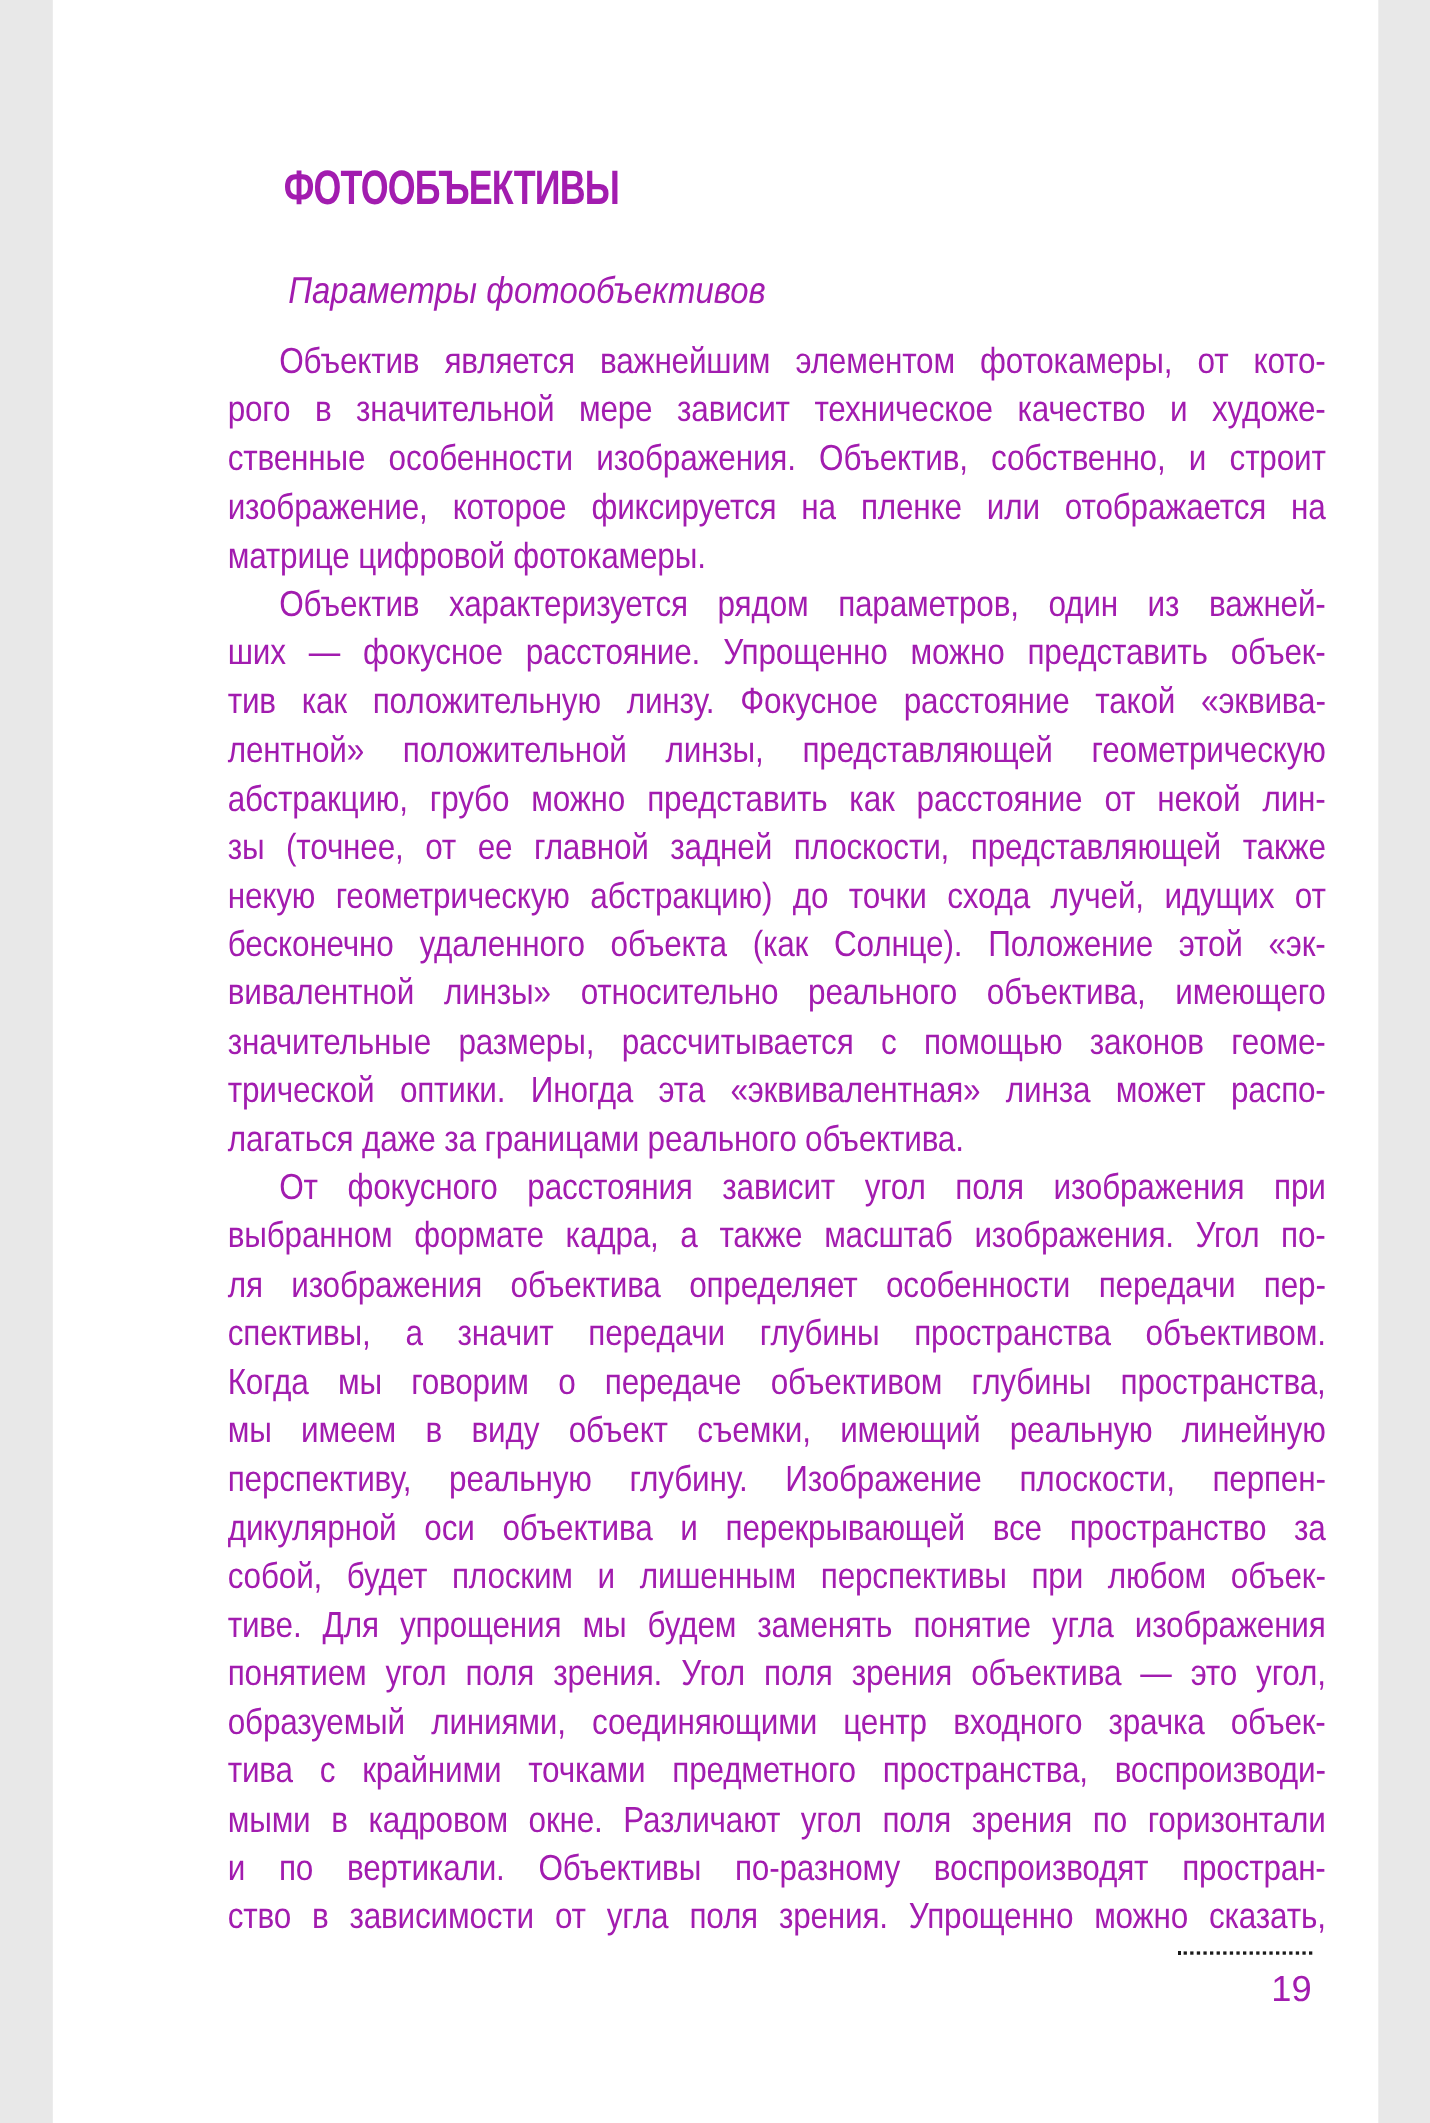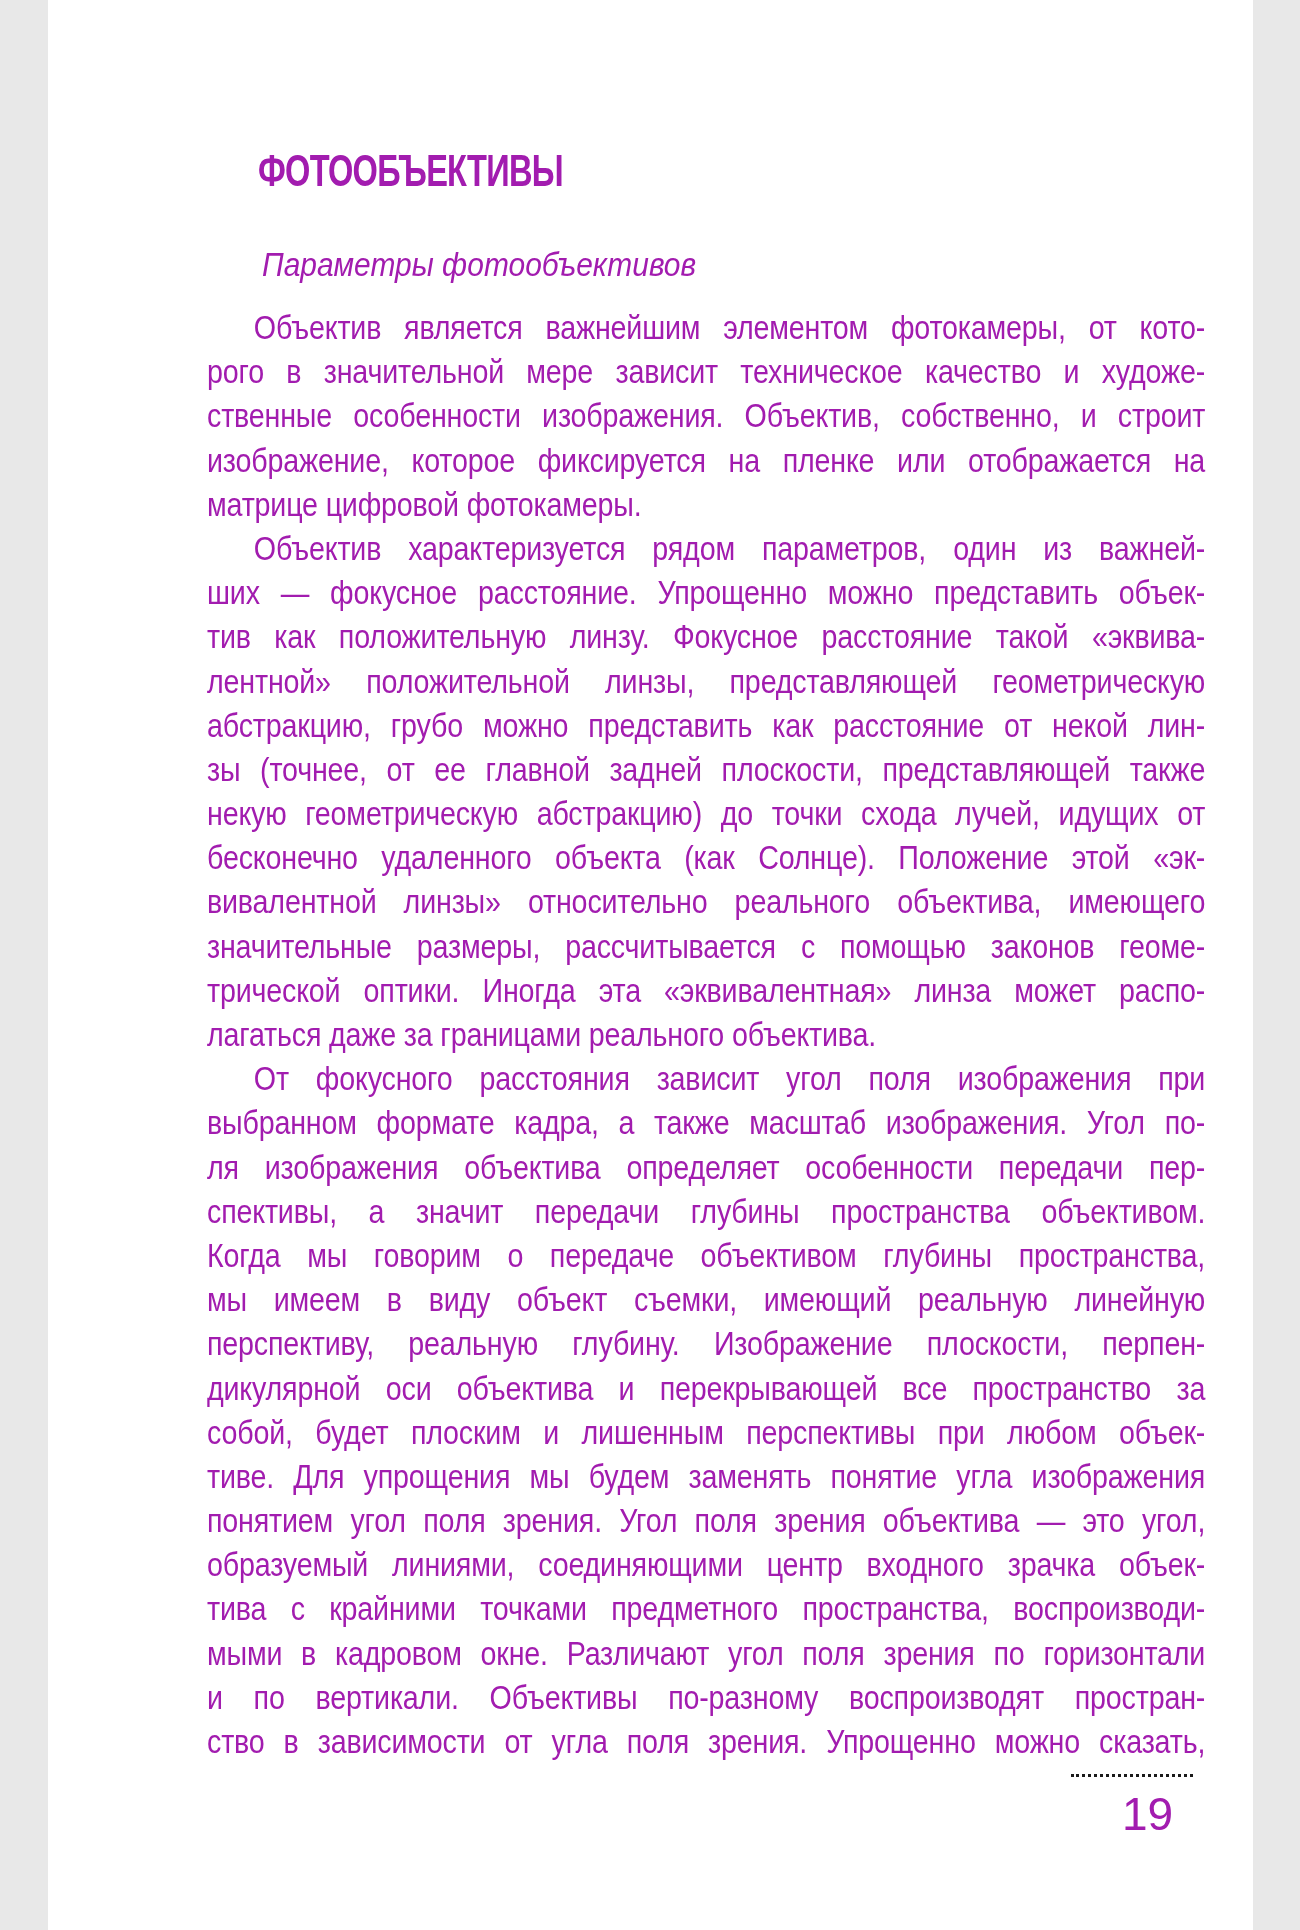--- a/index.html
+++ b/index.html
@@ -68,23 +68,23 @@
     top: 1774px;
     width: 122px;
     height: 0;
     border-top: 3px dotted #1a1a1a;
   }
   .page-number {
     position: absolute;
     left: 1055px;
     top: 1791px;
     width: 90px;
-    font-size: 46px;
+    font-size: 33px;
     line-height: 1;
-    text-align: center;
+    text-align: right;
   }
 </style>
 </head>
 <body>
 
 <div class="page">
   <div class="chapter-title">ФОТООБЪЕКТИВЫ</div>
 
   <div class="section-subtitle">Параметры фотообъективов</div>
 

